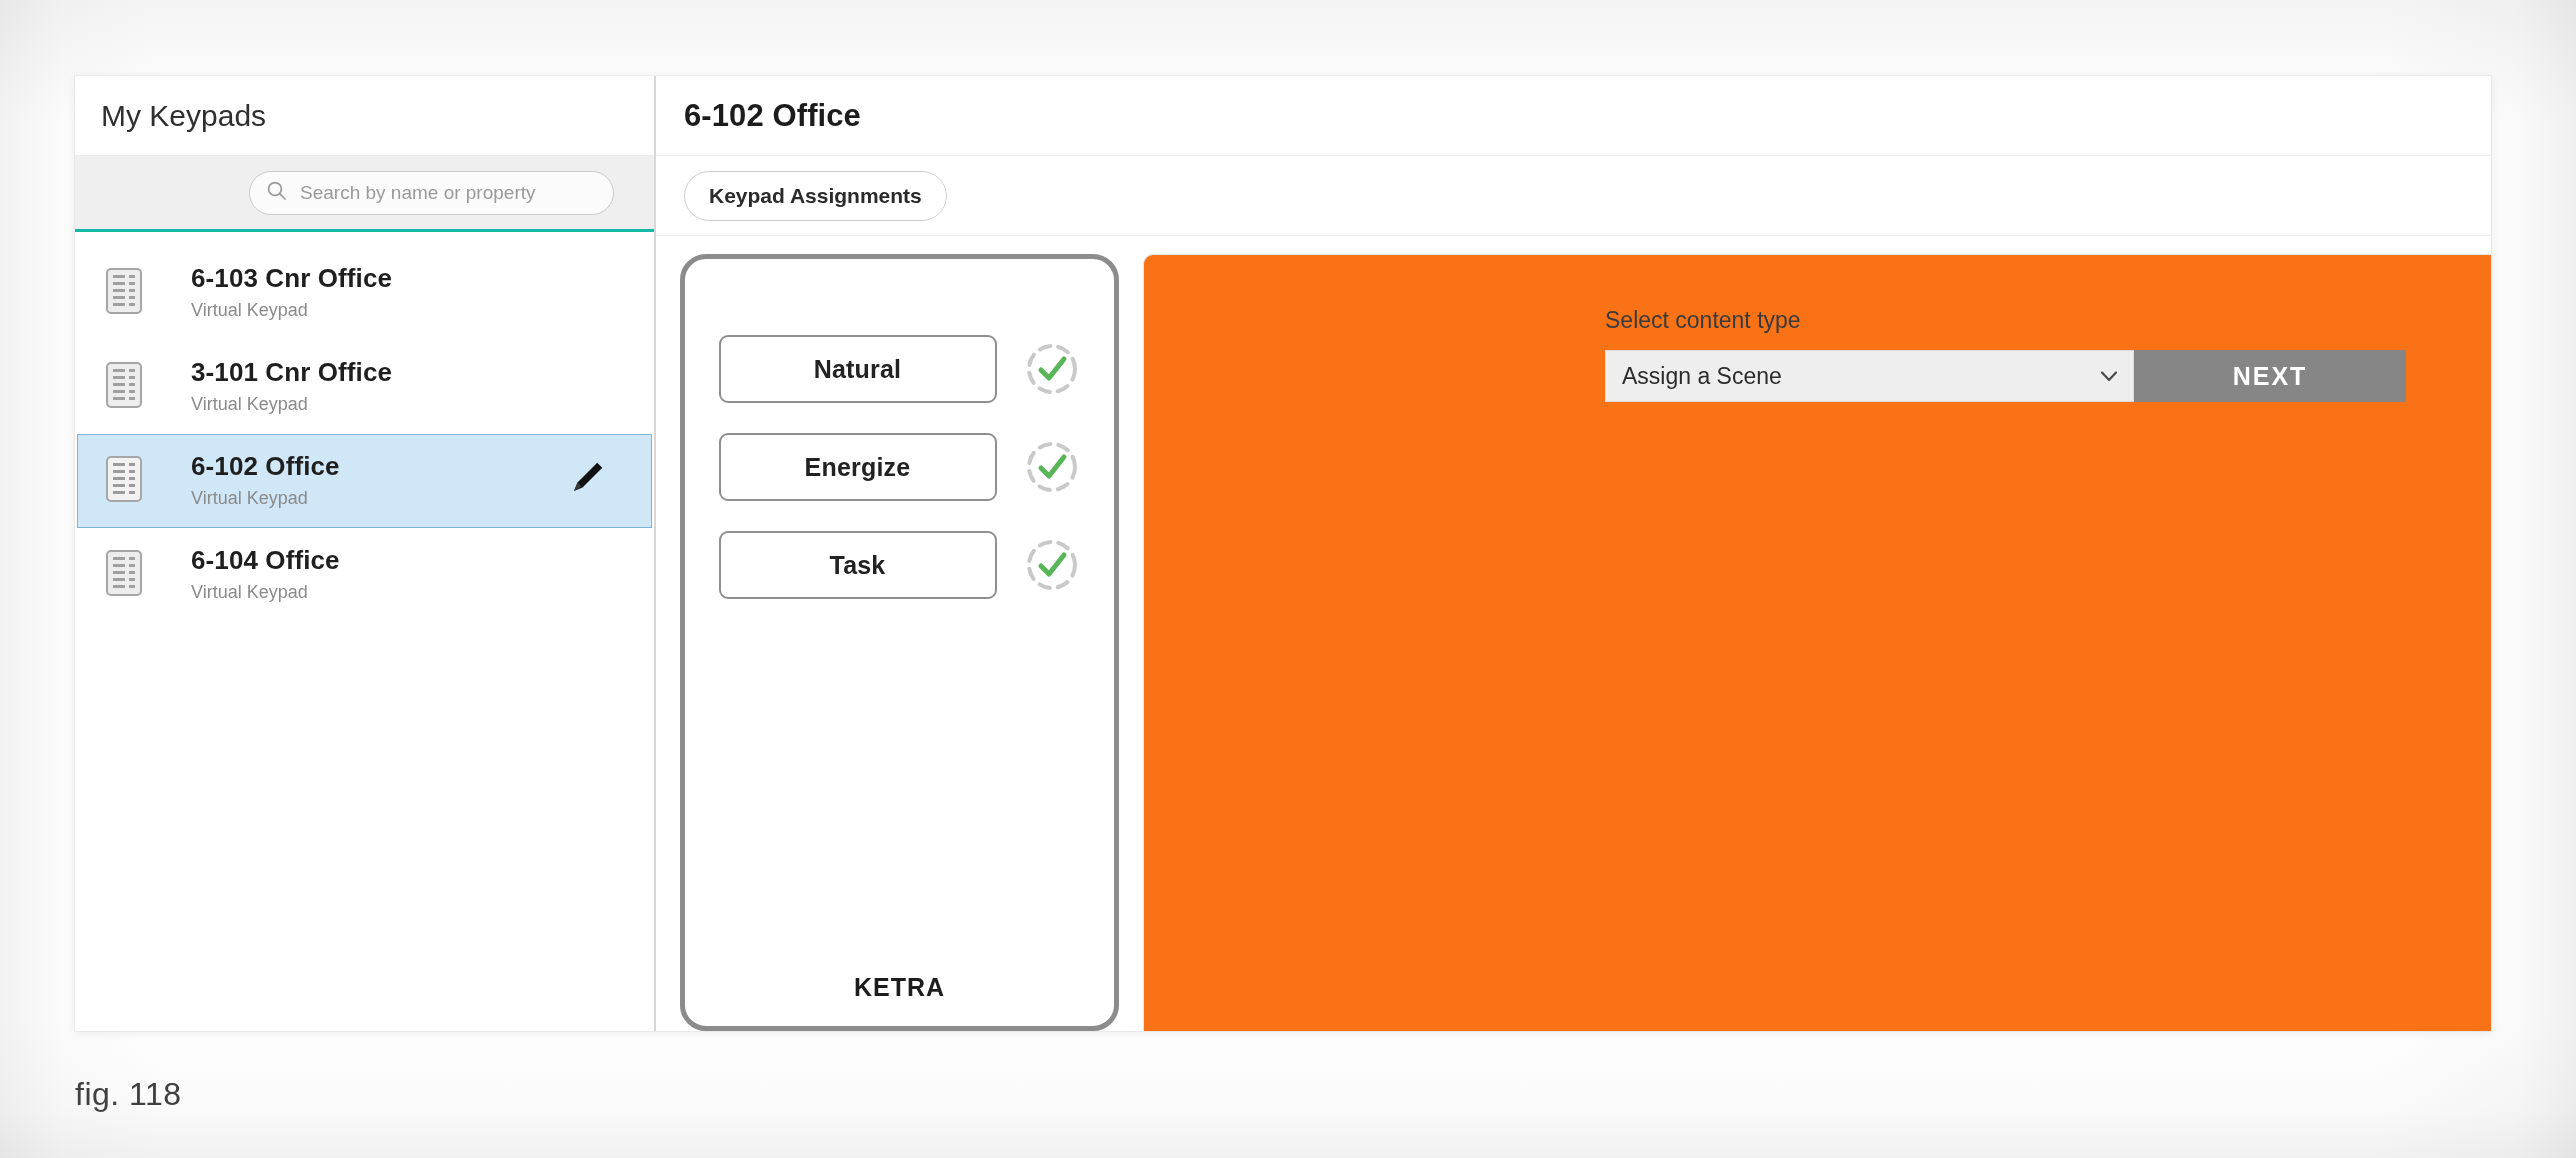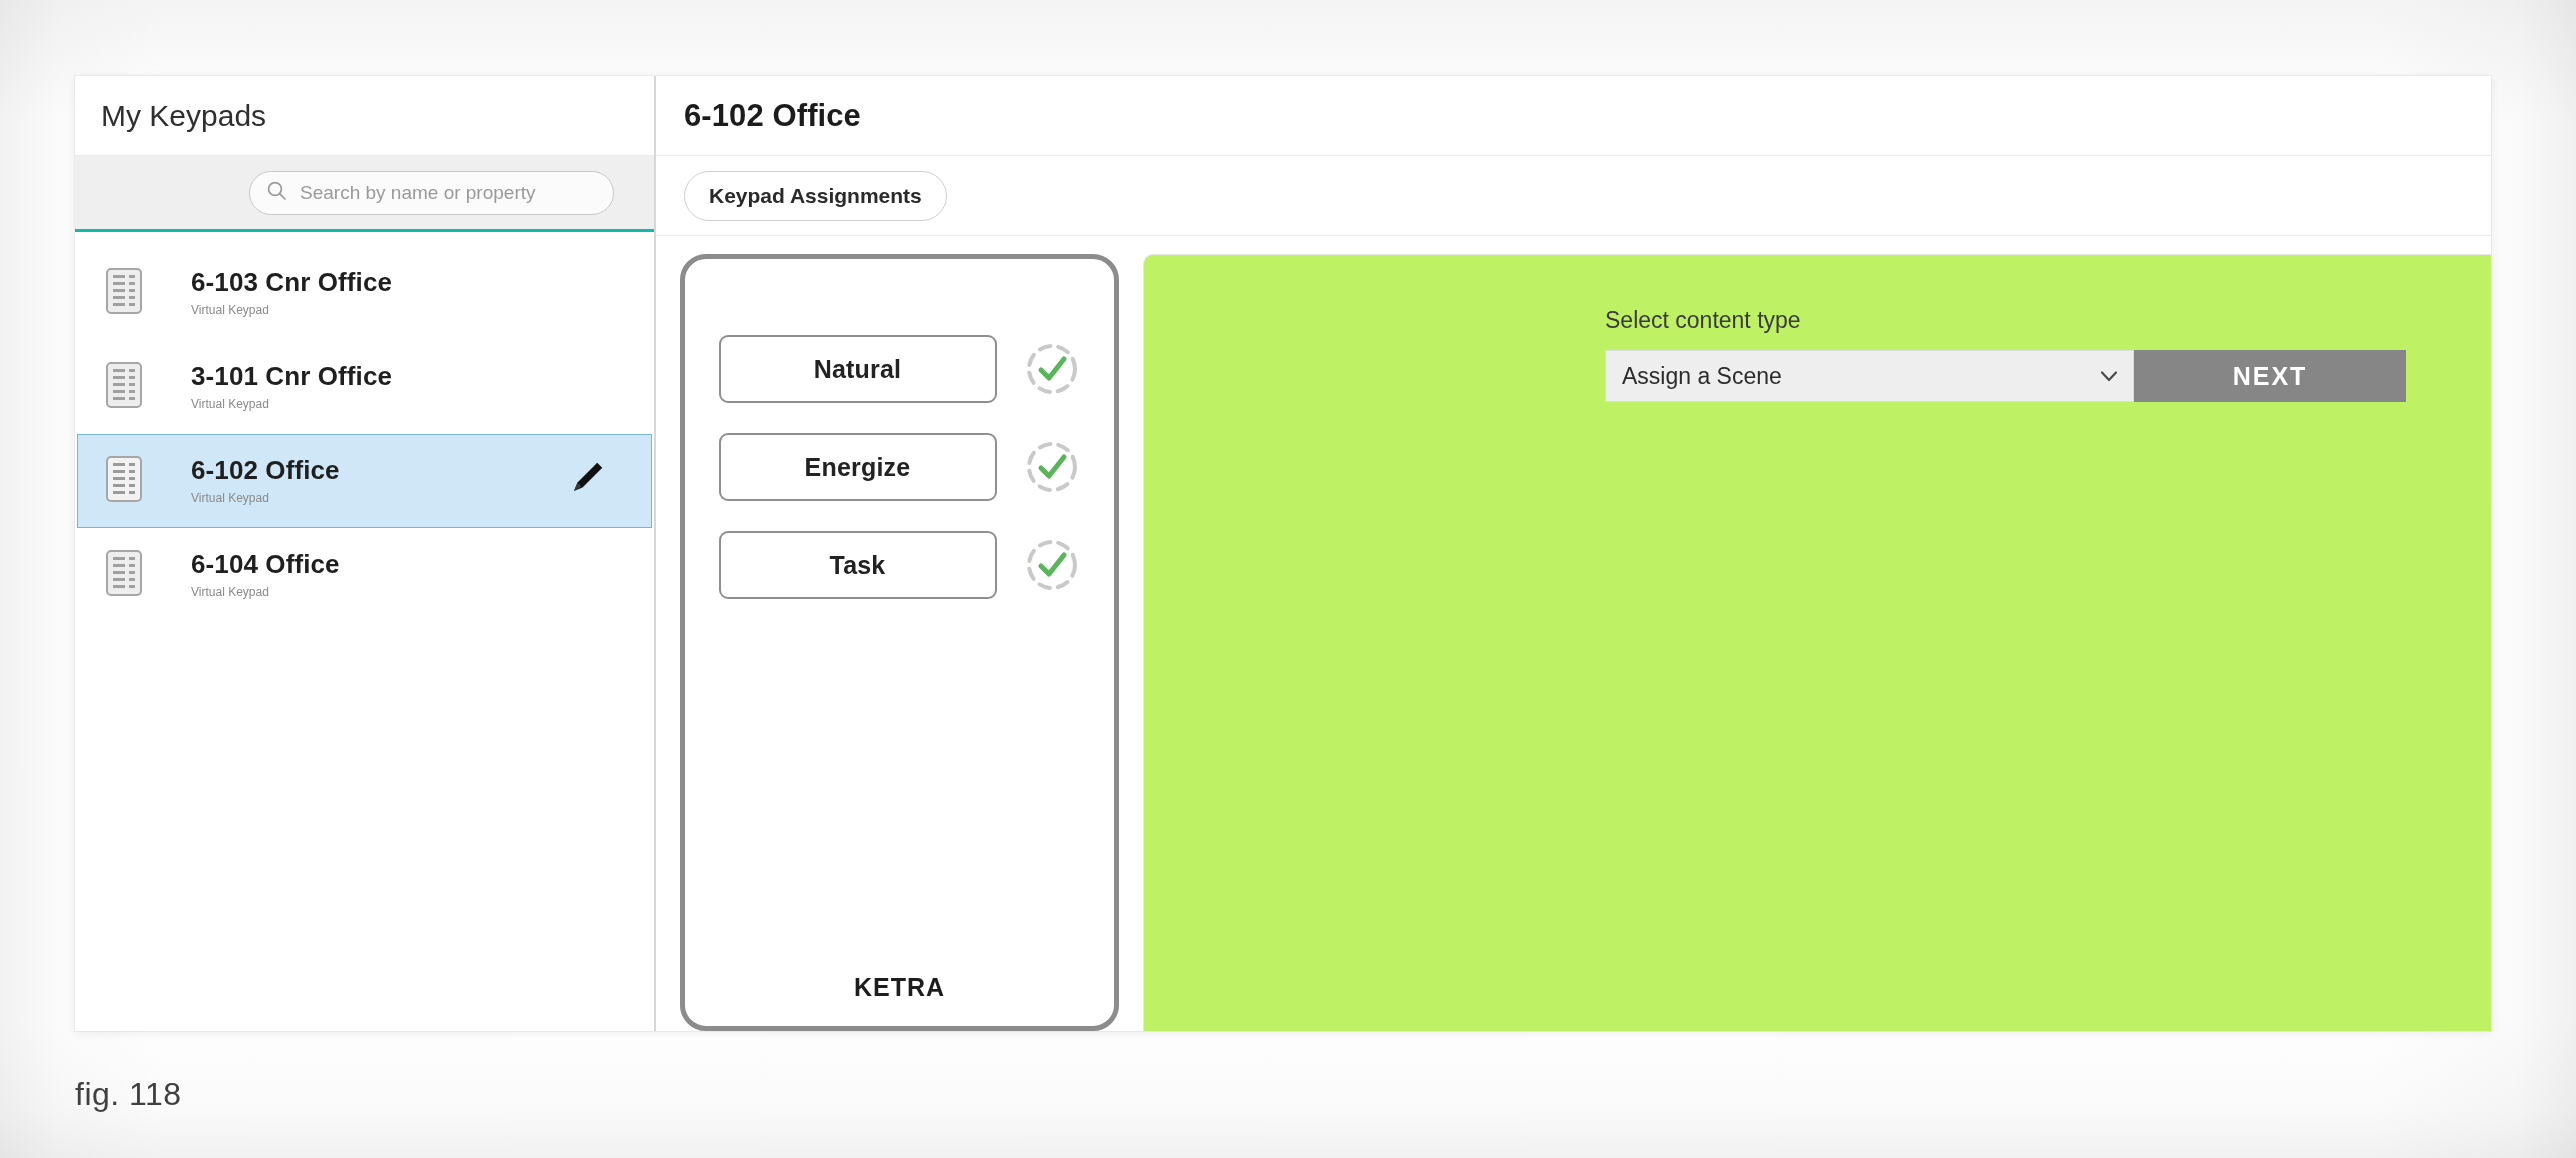--- a/index.html
+++ b/index.html
@@ -126,21 +126,21 @@
 
   .kp-text { display: flex; flex-direction: column; justify-content: center; }
   .kp-name {
     font-size: 26px;
     font-weight: bold;
     color: #1f1f1f;
     line-height: 1.16;
     letter-spacing: 0.1px;
   }
   .kp-sub {
-    font-size: 12px;
+    font-size: 18px;
     color: #8a8a8a;
     line-height: 1.3;
     margin-top: 6px;
   }
 
   .kp-edit {
     position: absolute;
     right: 44px;
     top: 50%;
     transform: translateY(-50%);
@@ -252,21 +252,21 @@
     letter-spacing: 1px;
   }
 
   
   .config-panel {
     flex: 1;
     border: 1px solid #e6e6e6;
     border-bottom: none;
     border-right: none;
     border-radius: 10px 0 0 0;
-    background: #bef264;
+    background: #f97316;
     box-sizing: border-box;
     position: relative;
   }
 
   .content-type-block {
     position: absolute;
     left: 461px;
     top: 52px;
     display: flex;
     flex-direction: column;

